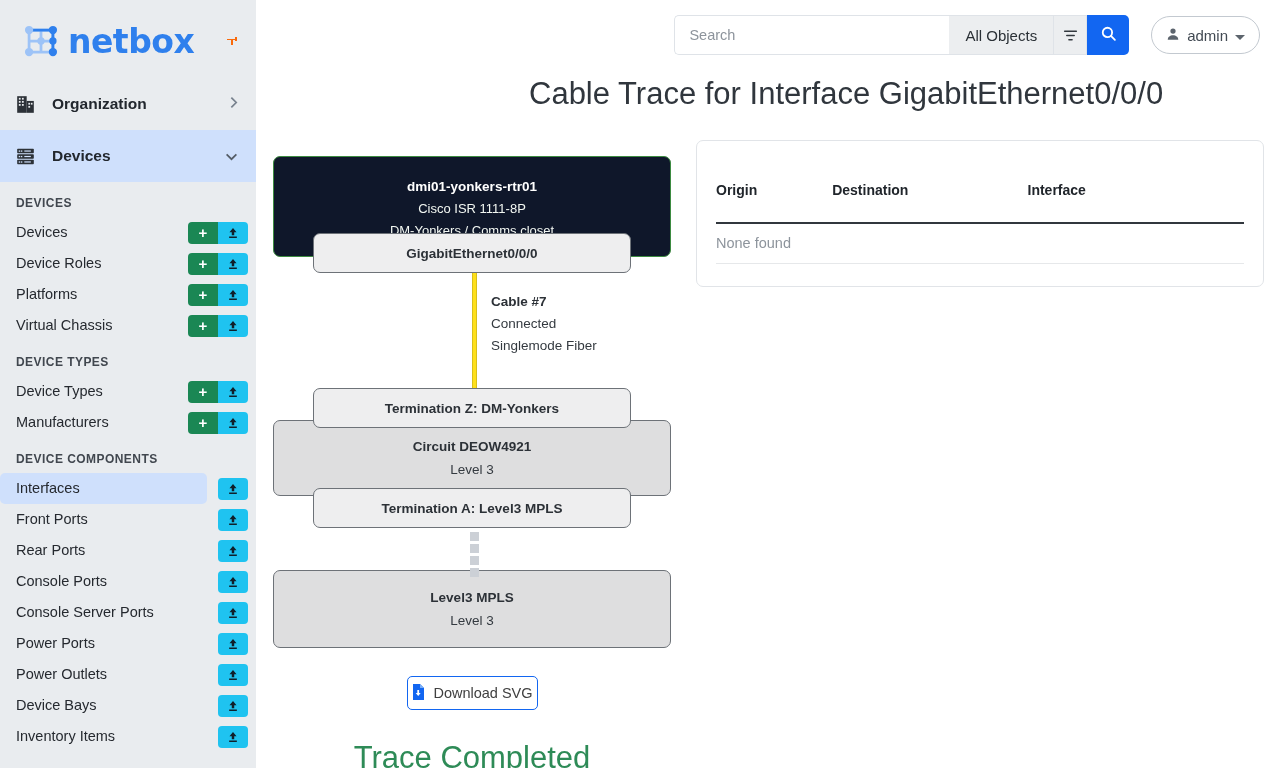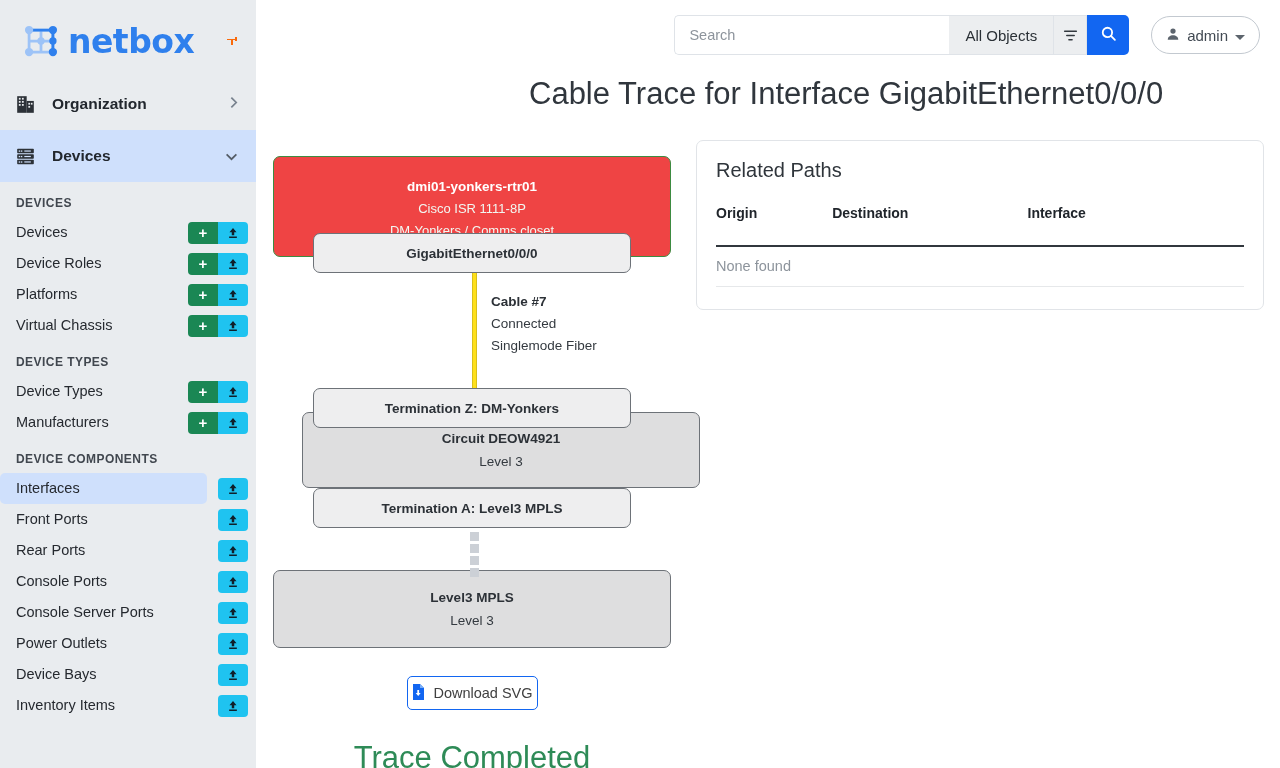--- a/index.html
+++ b/index.html
@@ -128,21 +128,21 @@
 
   .content { position: absolute; top: 118px; left: 0; right: 0; bottom: 0; }
 
   
   .trace { position: absolute; left: 17px; top: 38px; width: 398px; }
   .node {
     border: 1px solid #555b61; border-radius: 7px;
     text-align: center; position: relative;
   }
   .node-device {
-    background: #ef4444; border-color: #3d8b41;
+    background: #0f172a; border-color: #3d8b41;
     height: 101px; padding-top: 22px;
     width: 398px;
   }
   .node-device .n-title { font-size: 13.5px; font-weight: 700; color: #fff; }
   .node-device .n-sub { font-size: 13px; color: #f2f7f2; margin-top: 7px; }
   .term {
     background: #eeeeef; border: 1px solid #6d7278; border-radius: 7px;
     width: 318px; height: 40px; margin: 0 auto;
     display: flex; align-items: center; justify-content: center;
     font-size: 13.5px; font-weight: 700; color: #2c3137;
@@ -158,22 +158,22 @@
   .cable-label {
     position: absolute; left: 218px; top: 21px; text-align: left;
   }
   .cable-label .c-title { font-size: 13.5px; font-weight: 700; color: #2c3137; }
   .cable-label .c-row { font-size: 13.5px; color: #343a40; margin-top: 7px; }
 
   .circuit-wrap { position: relative; }
   .circuit-box {
     background: #dededf; border: 1px solid #6d7278; border-radius: 7px;
     width: 398px; height: 76px;
-    position: absolute; left: 0; top: 24px; z-index: 1;
-    display: flex; flex-direction: column; align-items: center; justify-content: center; margin-left: 29px;
+    position: absolute; left: 0; top: 32px; z-index: 1;
+    display: flex; flex-direction: column; align-items: center; justify-content: center;
   }
   .circuit-box .c-name { font-size: 13.5px; font-weight: 700; color: #2c3137; }
   .circuit-box .c-prov { font-size: 13.5px; color: #343a40; margin-top: 8px; }
   .circuit-stack { position: relative; z-index: 3; }
 
   .dots { height: 42px; position: relative; }
   .dots span {
     position: absolute; left: 197px; width: 9px; height: 9px; background: #ccd0d6;
   }
 
@@ -417,20 +417,31 @@
           <span class="btns">
             <span class="btn-sq btn-up solo">
               <svg width="14" height="14" viewBox="0 0 16 16" fill="#10202b">
                 <path d="M8 2.2 L12 7 H9.4 v3.6 H6.6 V7 H4 z"></path>
                 <rect x="3.6" y="12" width="8.8" height="1.7"></rect>
               </svg>
             </span>
           </span>
         </div>
         <div class="nav-row">
+          <span class="n-label">Power Ports</span>
+          <span class="btns">
+            <span class="btn-sq btn-up solo">
+              <svg width="14" height="14" viewBox="0 0 16 16" fill="#10202b">
+                <path d="M8 2.2 L12 7 H9.4 v3.6 H6.6 V7 H4 z"></path>
+                <rect x="3.6" y="12" width="8.8" height="1.7"></rect>
+              </svg>
+            </span>
+          </span>
+        </div>
+        <div class="nav-row">
           <span class="n-label">Power Outlets</span>
           <span class="btns">
             <span class="btn-sq btn-up solo">
               <svg width="14" height="14" viewBox="0 0 16 16" fill="#10202b">
                 <path d="M8 2.2 L12 7 H9.4 v3.6 H6.6 V7 H4 z"></path>
                 <rect x="3.6" y="12" width="8.8" height="1.7"></rect>
               </svg>
             </span>
           </span>
         </div>
@@ -559,21 +570,20 @@
               <path d="M6.3 6h1.8v3h1.6L7.2 12 4.7 9h1.6z" fill="#fff"></path>
             </svg>
           </span>
           <span>Download SVG</span>
         </div>
 
         <div class="trace-done">Trace Completed</div>
       </div>
 
       <div class="card">
-        <div class="card-title">Related Paths</div>
         <table class="rp-table">
           <thead>
             <tr>
               <th class="col-o">Origin</th>
               <th class="col-d">Destination</th>
               <th>Interface</th>
             </tr>
           </thead>
           <tbody>
             <tr>

